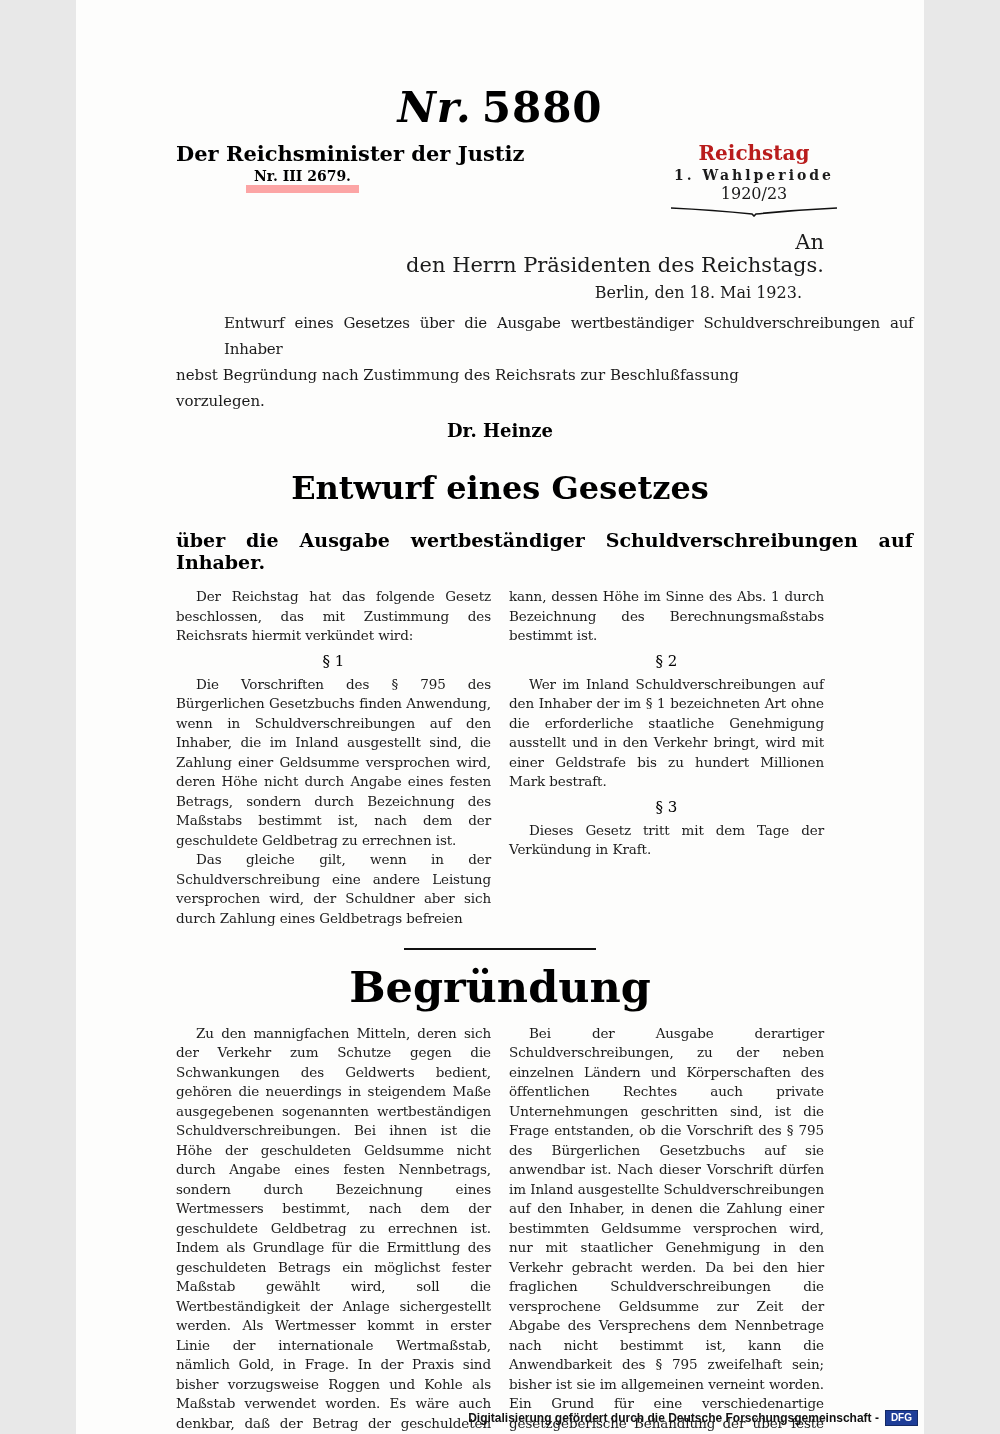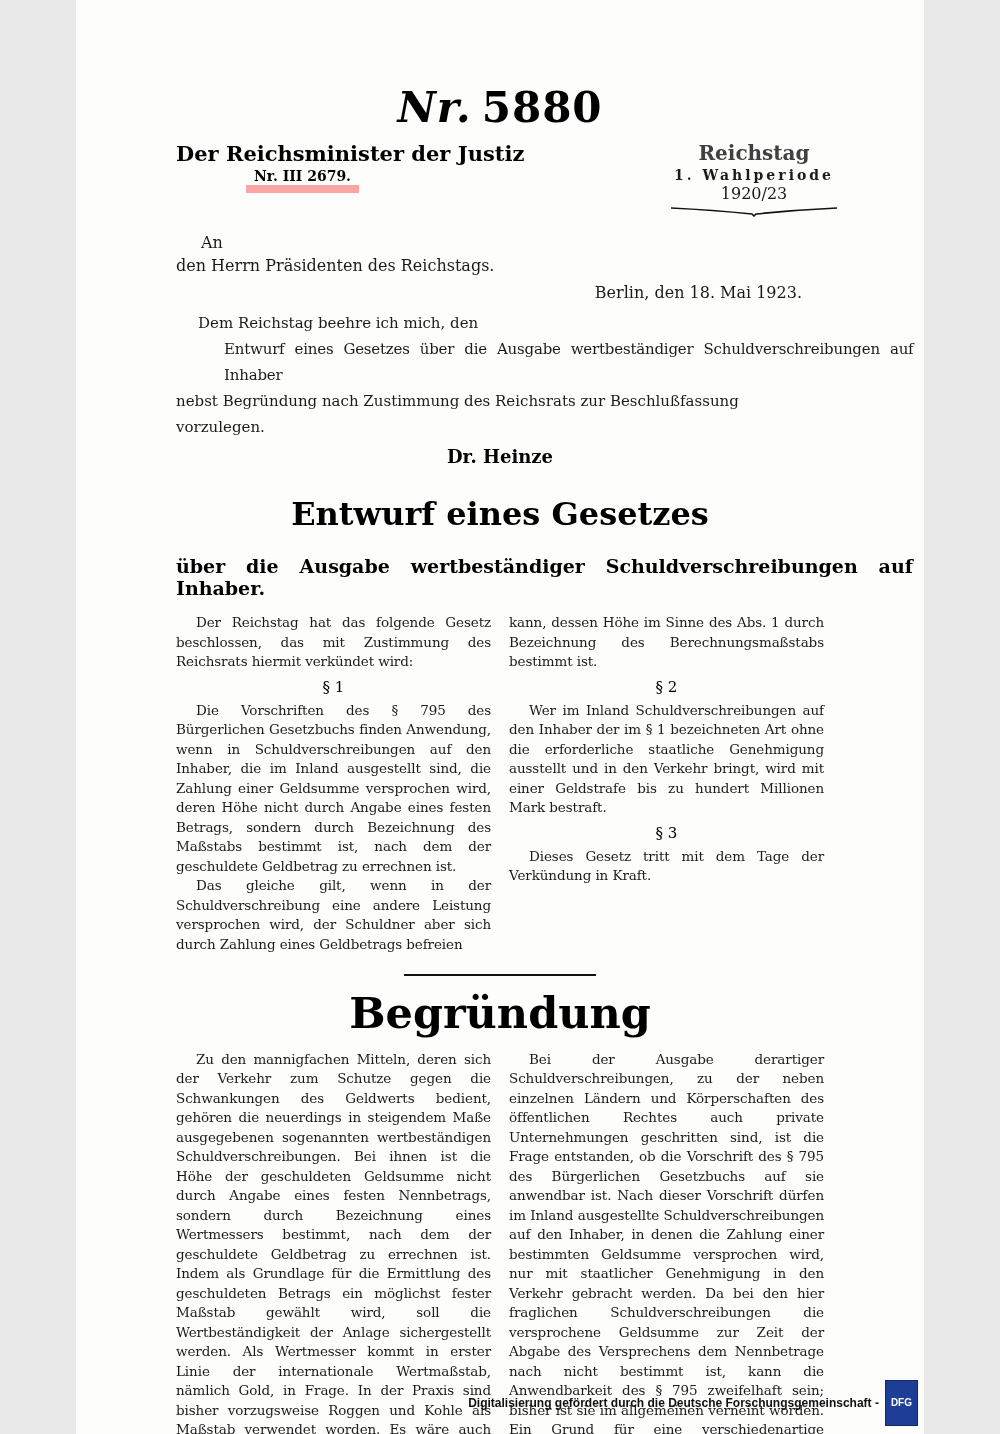--- a/index.html
+++ b/index.html
@@ -27,26 +27,26 @@
   .hdr-left{text-align:left;}
   .minister-title{font-size:21px;font-weight:bold;color:#000;white-space:nowrap;}
   .ref-number{
     display:inline-block;
     font-size:14px;font-weight:bold;color:#000;
     border-bottom:8px solid #fca5a5;
     padding:2px 8px 1px 8px;
     margin:0 0 0 70px;
   }
   .hdr-right{text-align:center;width:190px;margin-right:-25px;}
-  .rt-line1{font-size:20px;font-weight:bold;color:#404040;}
+  .rt-line1{font-size:20px;font-weight:bold;color:#b91c1c;}
   .rt-line2{font-size:14px;font-weight:bold;letter-spacing:3px;margin-top:2px;}
   .rt-line3{font-size:16px;margin-top:1px;}
   .underbrace{display:block;margin:2px auto 0 auto;}
   
-  .address{margin-top:14px;font-size:16px;line-height:23px;}
+  .address{margin-top:14px;font-size:21px;line-height:23px;text-align:right;}
   .address .l1{margin-left:25px;}
   .dateline{text-align:right;margin:6px 22px 0 0;font-size:16px;}
   .intro{margin-top:8px;font-size:15px;line-height:26px;}
   .intro .l1{margin-left:22px;}
   .intro .l2{margin-left:48px;width:727px;text-align:justify;text-align-last:justify;letter-spacing:-0.2px;}
   .signature{text-align:center;font-size:18px;font-weight:bold;color:#000;margin-top:6px;}
   
   .law-title{text-align:center;font-size:32px;font-weight:bold;color:#000;margin-top:30px;line-height:1.1;}
   .law-subtitle{
     margin-top:23px;font-size:19px;font-weight:bold;color:#000;
@@ -82,21 +82,21 @@
   .dfg-bar{
     position:absolute;right:6px;bottom:8px;
     display:flex;align-items:center;gap:6px;
     font-family:"Liberation Sans", sans-serif;
   }
   .dfg-text{font-size:12px;font-weight:bold;color:#111;}
   .dfg-logo{
     background:#1e3d97;color:#fff;
     border:1px solid #142a66;
     font-size:10px;font-weight:bold;
-    padding:16px 5px;line-height:12px;
+    padding:1px 5px;line-height:12px;
   }
 </style>
 </head>
 <body>
 
 <div class="page">
 
   <div class="doc-number">
     <span class="pfx">Nr.</span><span>5880</span>
   </div>
@@ -117,21 +117,20 @@
   </div>
 
   <div class="address">
     <div class="l1">An</div>
     <div>den Herrn Präsidenten des Reichstags.</div>
   </div>
 
   <div class="dateline">Berlin, den 18. Mai 1923.</div>
 
   <div class="intro">
-    <div class="l1">Dem Reichstag beehre ich mich, den</div>
     <div class="l2">Entwurf eines Gesetzes über die Ausgabe wertbeständiger Schuldverschreibungen auf den Inhaber</div>
     <div class="l3">nebst Begründung nach Zustimmung des Reichsrats zur Beschlußfassung vorzulegen.</div>
   </div>
   <div class="signature">Dr. Heinze</div>
 
   <div class="law-title">Entwurf eines Gesetzes</div>
   <div class="law-subtitle">über die Ausgabe wertbeständiger Schuldverschreibungen auf den Inhaber.</div>
 
   <div class="cols">
     <div class="col">

